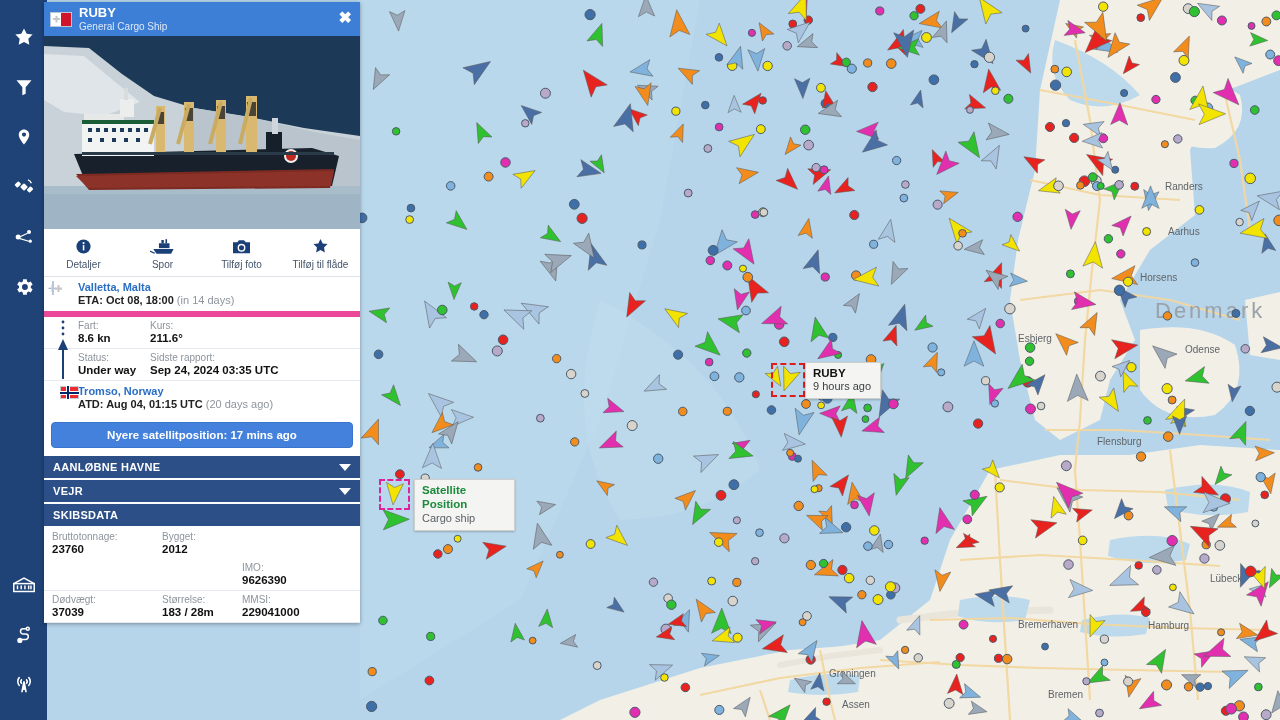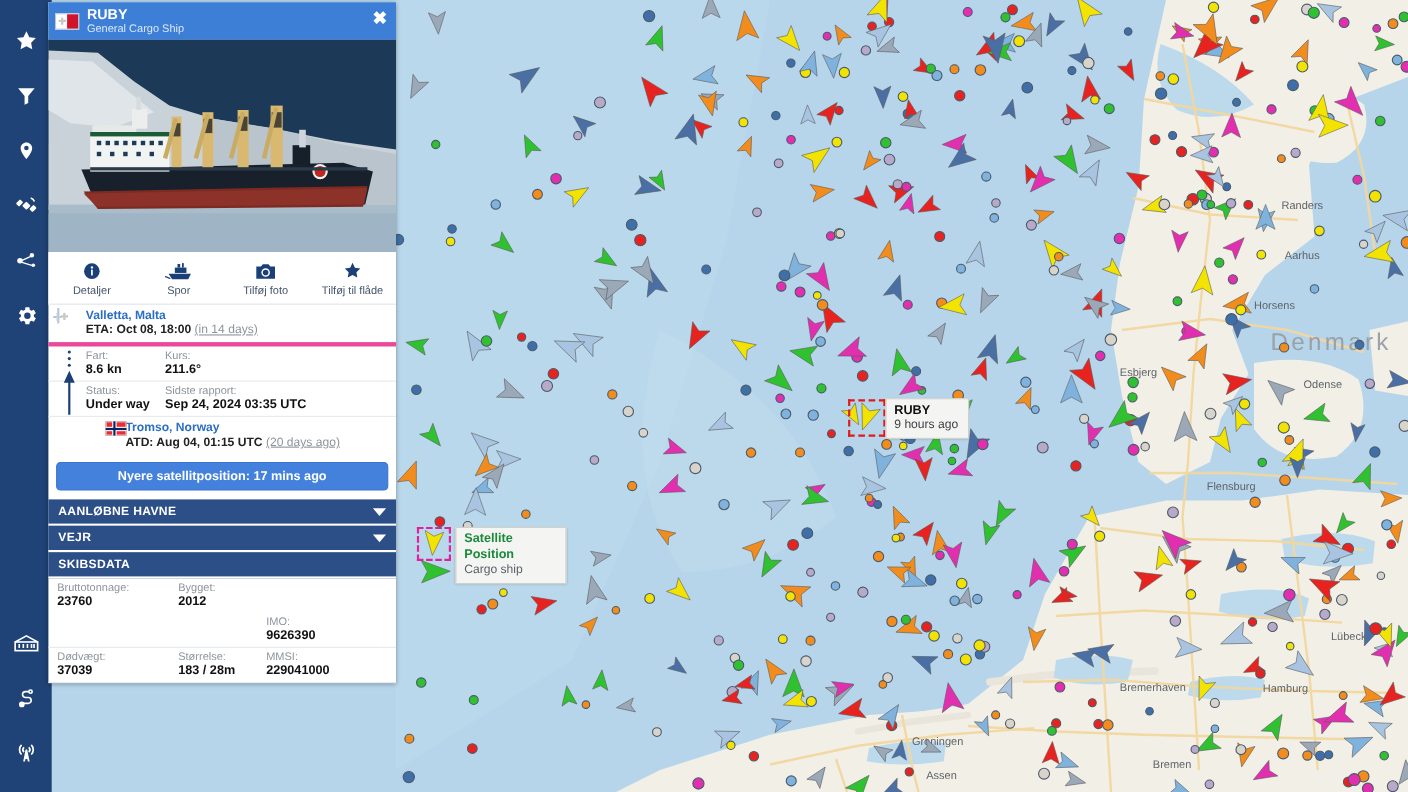--- a/index.html
+++ b/index.html
@@ -56,26 +56,26 @@
     position: absolute; right: 8px; top: 8px; font-size: 16px; font-weight: bold;
     color: #fff; cursor: pointer; line-height: 1;
   }
   .ship-photo { width: 316px; height: 193px; display: block; background: #25425b; }
 
   .tabbar { display: flex; border-bottom: 1px solid #dfe3e8; background: #fff; }
   .tab { flex: 1; text-align: center; padding: 7px 0 6px; cursor: pointer; }
   .tab .ticon { height: 20px; display: flex; align-items: center; justify-content: center; }
   .tab .tlabel { font-size: 10px; color: #44546a; margin-top: 3px; }
 
-  .voyrow { display: flex; border-bottom: 4px solid #ec4899; }
+  .voyrow { display: flex; border-bottom: 6px solid #ec4899; }
   .voy-icons { width: 34px; flex: 0 0 34px; position: relative; padding-top: 4px; }
   .voy-body { flex: 1; padding: 4px 6px 5px 0; }
   .port-name { color: #2a6fc4; font-size: 11px; font-weight: bold; }
   .port-sub { font-size: 11px; color: #222; font-weight: bold; margin-top: 1px;}
-  .port-sub .muted { color: #8d949c; font-weight: normal; text-decoration: underline; }
+  .port-sub .muted { color: #8d949c; font-weight: normal; }
   .flag-small { width: 19px; height: 13px; margin-left: 8px; display: inline-block; vertical-align: middle; }
   .flag-no { background: #ef2b2d; position: relative; border: 1px solid #c6ccd4;}
   .flag-no::before { content:""; position:absolute; left:5px; top:-1px; width:4px; height:13px; background:#fff; box-shadow: 0 0 0 0 #fff;}
   .flag-no::after { content:""; position:absolute; left:-1px; top:4px; width:19px; height:4px; background:#fff;}
   .flag-no i { position:absolute; left:6px; top:-1px; width:2px; height:13px; background:#002868; z-index:3;}
   .flag-no b { position:absolute; left:-1px; top:5px; width:19px; height:2px; background:#002868; z-index:3;}
   .mt-wrap { margin-left: 8px; display:inline-block; vertical-align: middle;}
   .arrow-col { position: absolute; left: 13px; top: 2px; }
 
   .stats { display: flex; border-bottom: 1px solid #e6e9ed; }
@@ -1008,21 +1008,21 @@
       <div class="stat" style="width:72px;">
         <div class="lab">Status:</div>
         <div class="val">Under way</div>
       </div>
       <div class="stat" style="flex:1;">
         <div class="lab">Sidste rapport:</div>
         <div class="val">Sep 24, 2024 03:35 UTC</div>
       </div>
     </div>
 
-    <div class="voyrow" style="border-bottom:none;margin-left:36px;">
+    <div class="voyrow" style="border-bottom:none;">
       <div class="voy-icons">
         <span class="mt-wrap"><span class="flag-no flag-small" style="position:relative;"><i></i><b></b></span></span>
       </div>
       <div class="voy-body">
         <div class="port-name">Tromso, Norway</div>
         <div class="port-sub">
           <span>ATD:</span>
           <span>Aug 04, 01:15 UTC</span>
           <span class="muted">(20 days ago)</span>
         </div>

